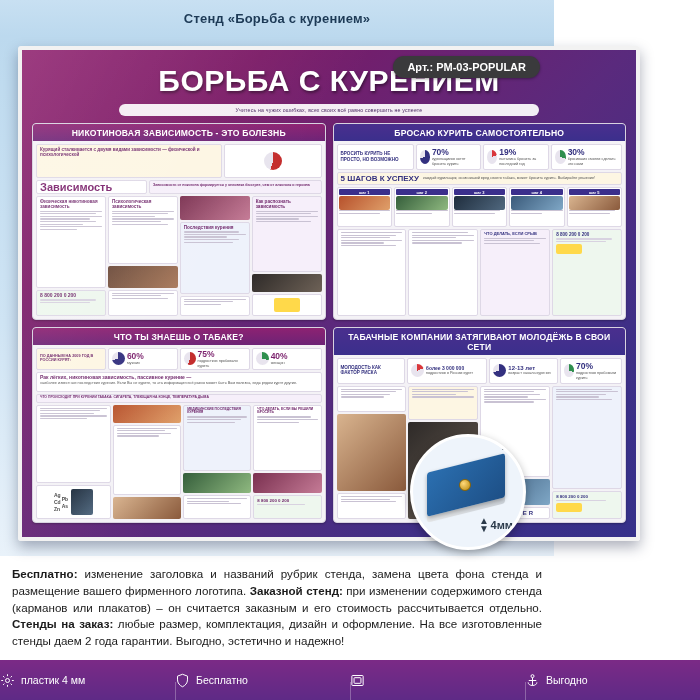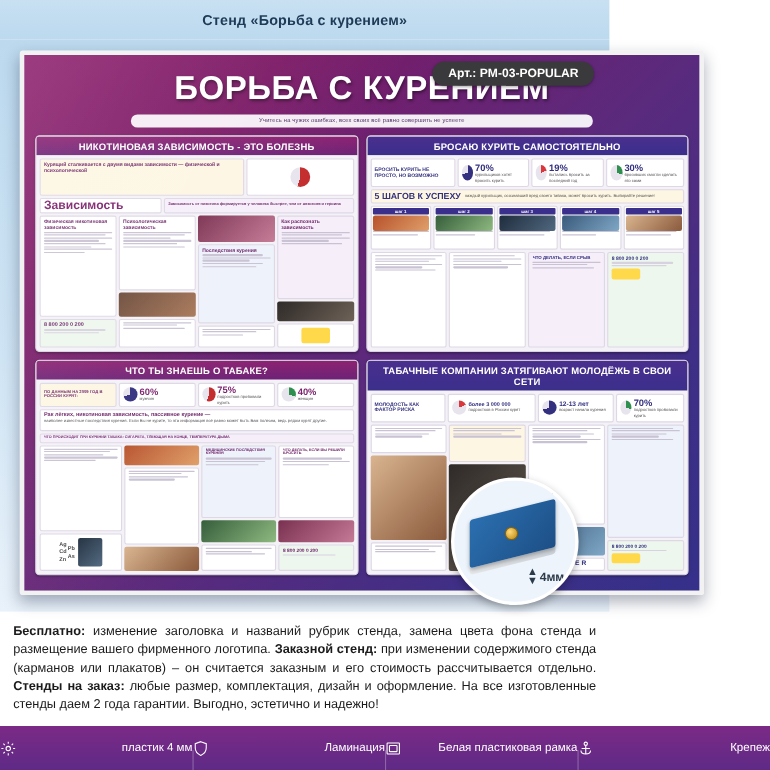--- a/index.html
+++ b/index.html
@@ -171,21 +171,21 @@
   }
   .desc b { font-weight: bold; }
 
   
   .specbar {
     position:absolute; left:0; bottom:0; width:700px; height:40px;
     background: linear-gradient(180deg,#7b2a86 0%, #5e2a86 100%);
     display:flex; align-items:center; color:#fff;
   }
   .spec {
-    flex:1; display:flex; align-items:center; justify-content:space-between; gap:6px;
+    flex:1; display:flex; align-items:center; justify-content:flex-start; gap:6px;
     font-size: 10.5px; position:relative;
   }
   .spec + .spec::before{
     content:""; position:absolute; left:0; top:9px; height:22px; width:1px; background:rgba(255,255,255,.28);
   }
   .spec .ico { display:inline-block; width:15px; height:15px; flex:none; }
   .spec svg { display:block; }
 </style>
 </head>
 <body>
@@ -644,35 +644,34 @@
         </svg>
       </span>
       <span>пластик 4 мм</span>
     </div>
     <div class="spec">
       <span class="ico">
         <svg viewBox="0 0 24 24" width="15" height="15" fill="none" stroke="#fff" stroke-width="1.6">
           <path d="M12 2l8 3v6c0 5-3.4 9-8 11-4.6-2-8-6-8-11V5z"></path>
         </svg>
       </span>
-      <span>Ламинация</span>
+      <span>Бесплатно</span>
     </div>
     <div class="spec">
       <span class="ico">
         <svg viewBox="0 0 24 24" width="15" height="15" fill="none" stroke="#fff" stroke-width="1.6">
           <rect x="3" y="4" width="18" height="16" rx="1"></rect>
           <rect x="6.5" y="7.5" width="11" height="9" rx="1"></rect>
         </svg>
       </span>
-      <span>Белая пластиковая рамка</span>
     </div>
     <div class="spec">
       <span class="ico">
         <svg viewBox="0 0 24 24" width="15" height="15" fill="none" stroke="#fff" stroke-width="1.6">
           <circle cx="12" cy="5" r="2.4"></circle>
           <path d="M12 7.4V20M6 12H18M5 15c0 3 3 5 7 5s7-2 7-5"></path>
         </svg>
       </span>
-      <span>Крепеж</span>
+      <span>Выгодно</span>
     </div>
   </div>
 
 </div>
 
 </body></html>

